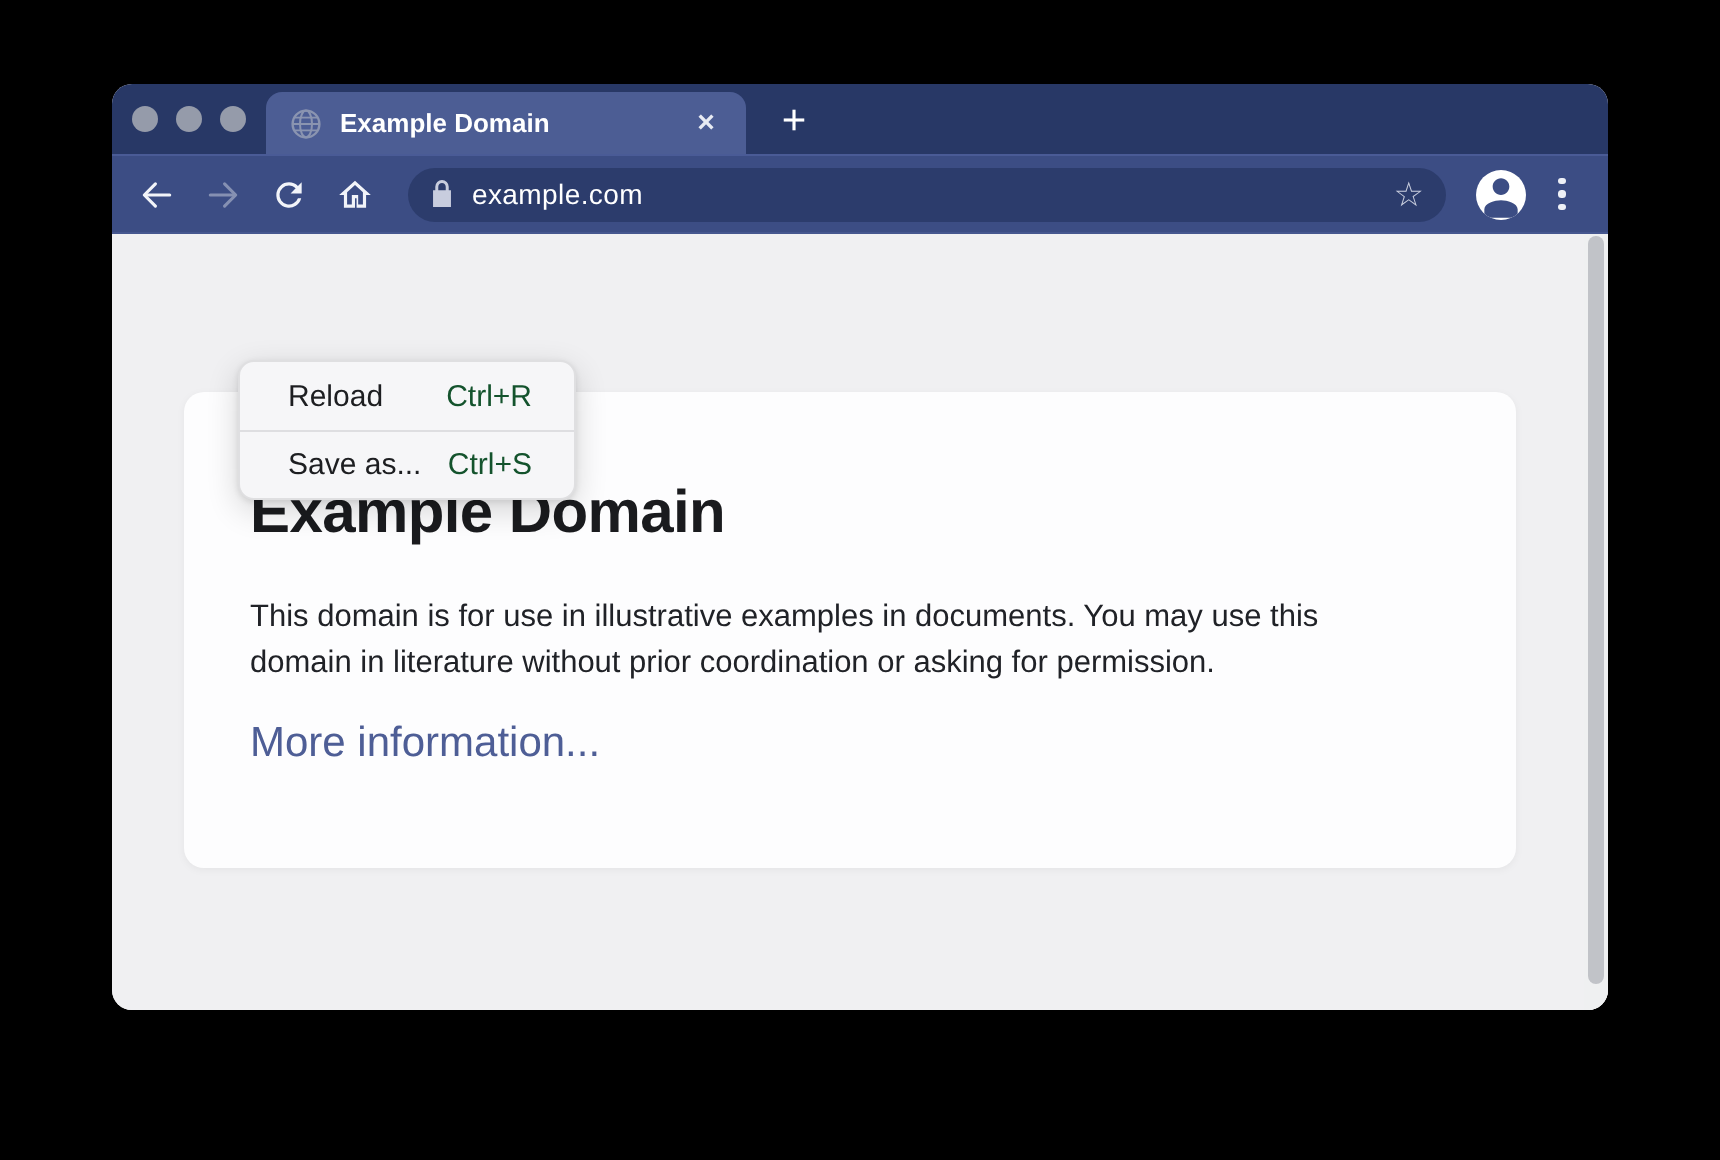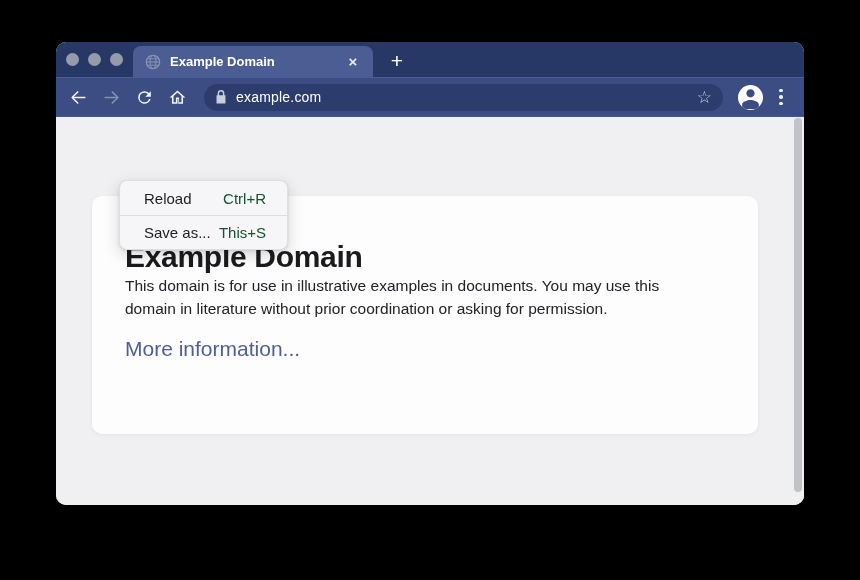--- a/index.html
+++ b/index.html
@@ -112,20 +112,21 @@
     background: #fdfdfe;
     border-radius: 10px;
     box-shadow: 0 1px 4px rgba(0,0,0,.05);
     padding: 44px 33px 0 33px;
   }
   .page-heading {
     font-size: 30px; font-weight: 700; color: #1a1b1e;
     letter-spacing: -.3px;
   }
   .page-paragraph {
+    margin-top: 23px;
     max-width: 588px;
     font-size: 15.5px; line-height: 23px; color: #202227;
   }
   .page-link {
     display: inline-block; margin-top: 17px;
     color: #4e5e96; font-size: 21px; text-decoration: none;
   }
 
   
   .context-menu {
@@ -235,21 +236,21 @@
         <a class="page-link" href="#">More information...</a>
       </div>
 
       <div class="context-menu">
         <div class="menu-item">
           <span class="menu-item-label">Reload</span>
           <span class="menu-item-shortcut">Ctrl+R</span>
         </div>
         <div class="menu-item">
           <span class="menu-item-label">Save as...</span>
-          <span class="menu-item-shortcut">This+S</span>
+          <span class="menu-item-shortcut">Ctrl+S</span>
         </div>
       </div>
 
       <div class="scrollbar-track">
         <div class="scrollbar-thumb"></div>
       </div>
     </div>
 
   </div>
 </div>

